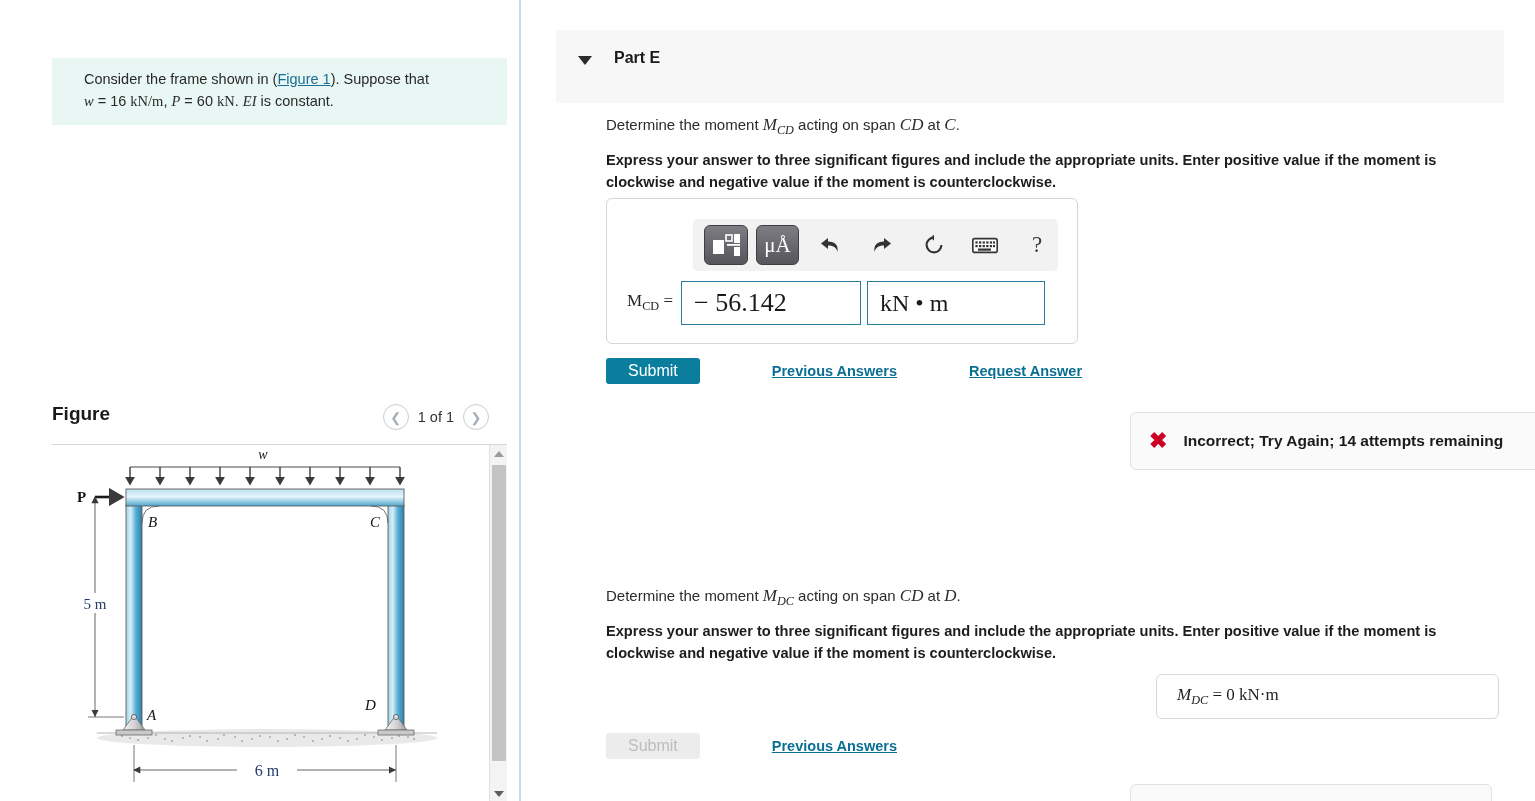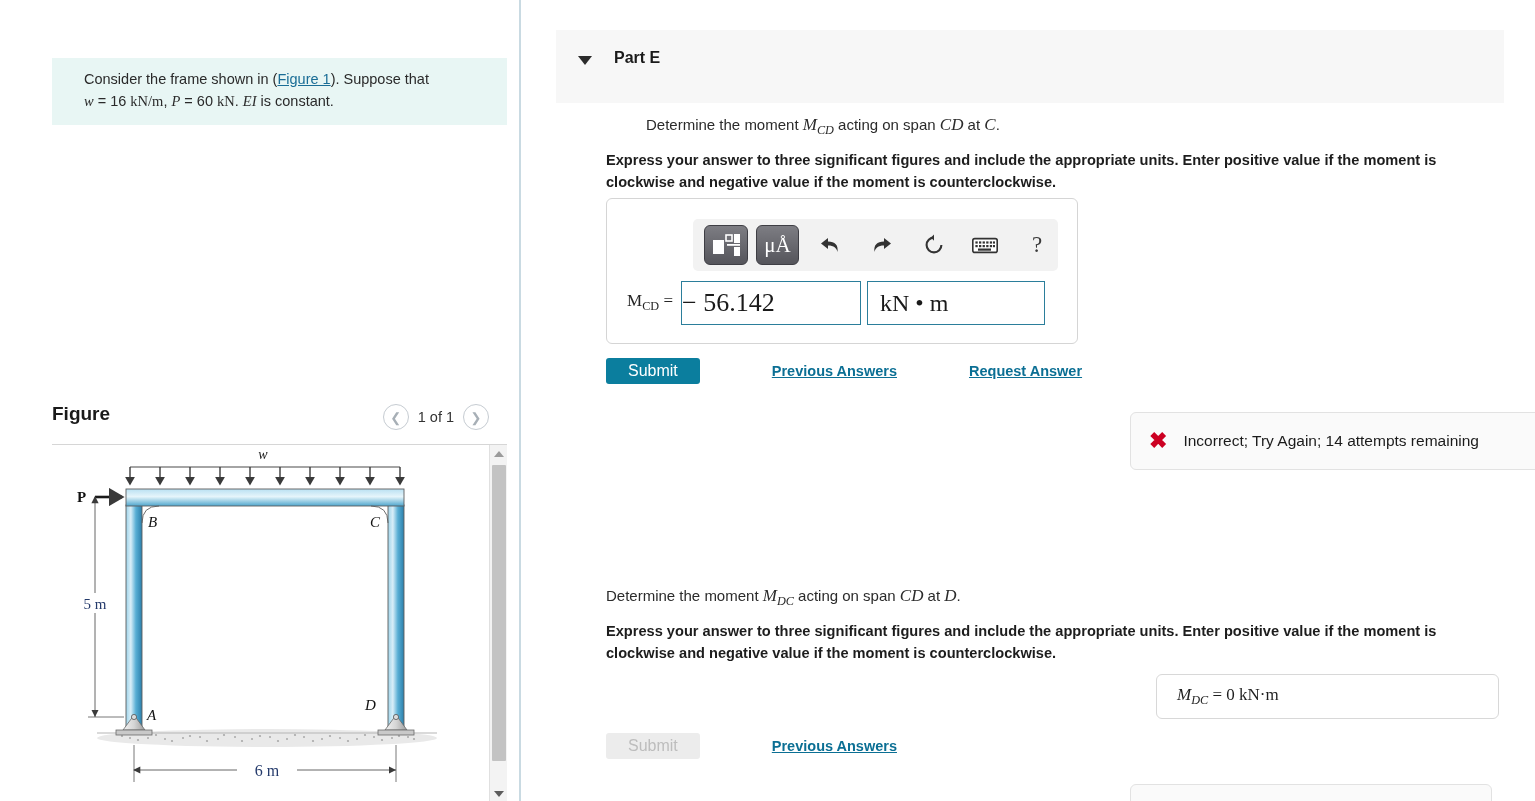--- a/index.html
+++ b/index.html
@@ -167,20 +167,21 @@
     font-family: "Liberation Serif", serif;
     font-size: 17px; color: #262626;
     white-space: nowrap;
   }
   .val-field {
     margin-left: 8px;
     width: 180px; height: 44px;
     border: 1px solid #2b7e9b;
     background: #fff;
     display: flex; align-items: center;
+    padding-left: 12px;
     font-family: "Liberation Serif", serif;
     font-size: 26px; color: #1a1a1a;
   }
   .unit-field {
     margin-left: 6px;
     width: 178px; height: 44px;
     border: 1px solid #2b7e9b;
     background: #fff;
     display: flex; align-items: center;
     padding-left: 12px;
@@ -208,21 +209,21 @@
     width: 434px; height: 58px;
     border: 1px solid #e2e2e2; border-radius: 6px;
     background: #fafafa;
     display: flex; align-items: center;
   }
   .x-icon {
     margin-left: 18px; color: #cc0022;
     font-size: 22px; font-weight: bold; line-height: 1;
   }
   .feedback-text {
-    margin-left: 16px; font-size: 15.5px; font-weight: normal; color: #1b1b1b;
+    margin-left: 16px; font-size: 15.5px; font-weight: bold; color: #1b1b1b;
   }
 
   .static-answer {
     position: absolute; left: 607px; top: 674px;
     width: 343px; height: 45px;
     border: 1px solid #d8d8d8; border-radius: 6px;
     background: #fff;
     display: flex; align-items: center; margin-left: 26px;
   }
   .static-answer .sa-text {
@@ -402,21 +403,21 @@
     </div>
   </div>
 
   <div class="right-panel">
 
     <div class="part-header" style="top:30px; height:73px;">
       <div class="caret"></div>
       <div class="part-label">Part E</div>
     </div>
 
-    <div class="prompt" style="top:115px;margin-left:40px;">
+    <div class="prompt" style="top:115px;">
       <span>Determine the moment </span><span class="mathit" style="font-size:17px;">M<sub>CD</sub></span><span> acting on span </span><span class="mathit" style="font-size:17px;">CD</span><span> at </span><span class="mathit" style="font-size:17px;">C</span><span>.</span>
     </div>
 
     <div class="instruction" style="top:150px;">Express your answer to three significant figures and include the appropriate units. Enter positive value if the moment is clockwise and negative value if the moment is counterclockwise.</div>
 
     <div class="answer-box" style="top:198px; width:472px; height:146px;">
       <div class="tool-strip">
         <div class="tool-btn first">
           <svg width="30" height="26" viewBox="0 0 30 26">
             <rect x="2" y="8" width="11" height="14" fill="#fff"></rect>

